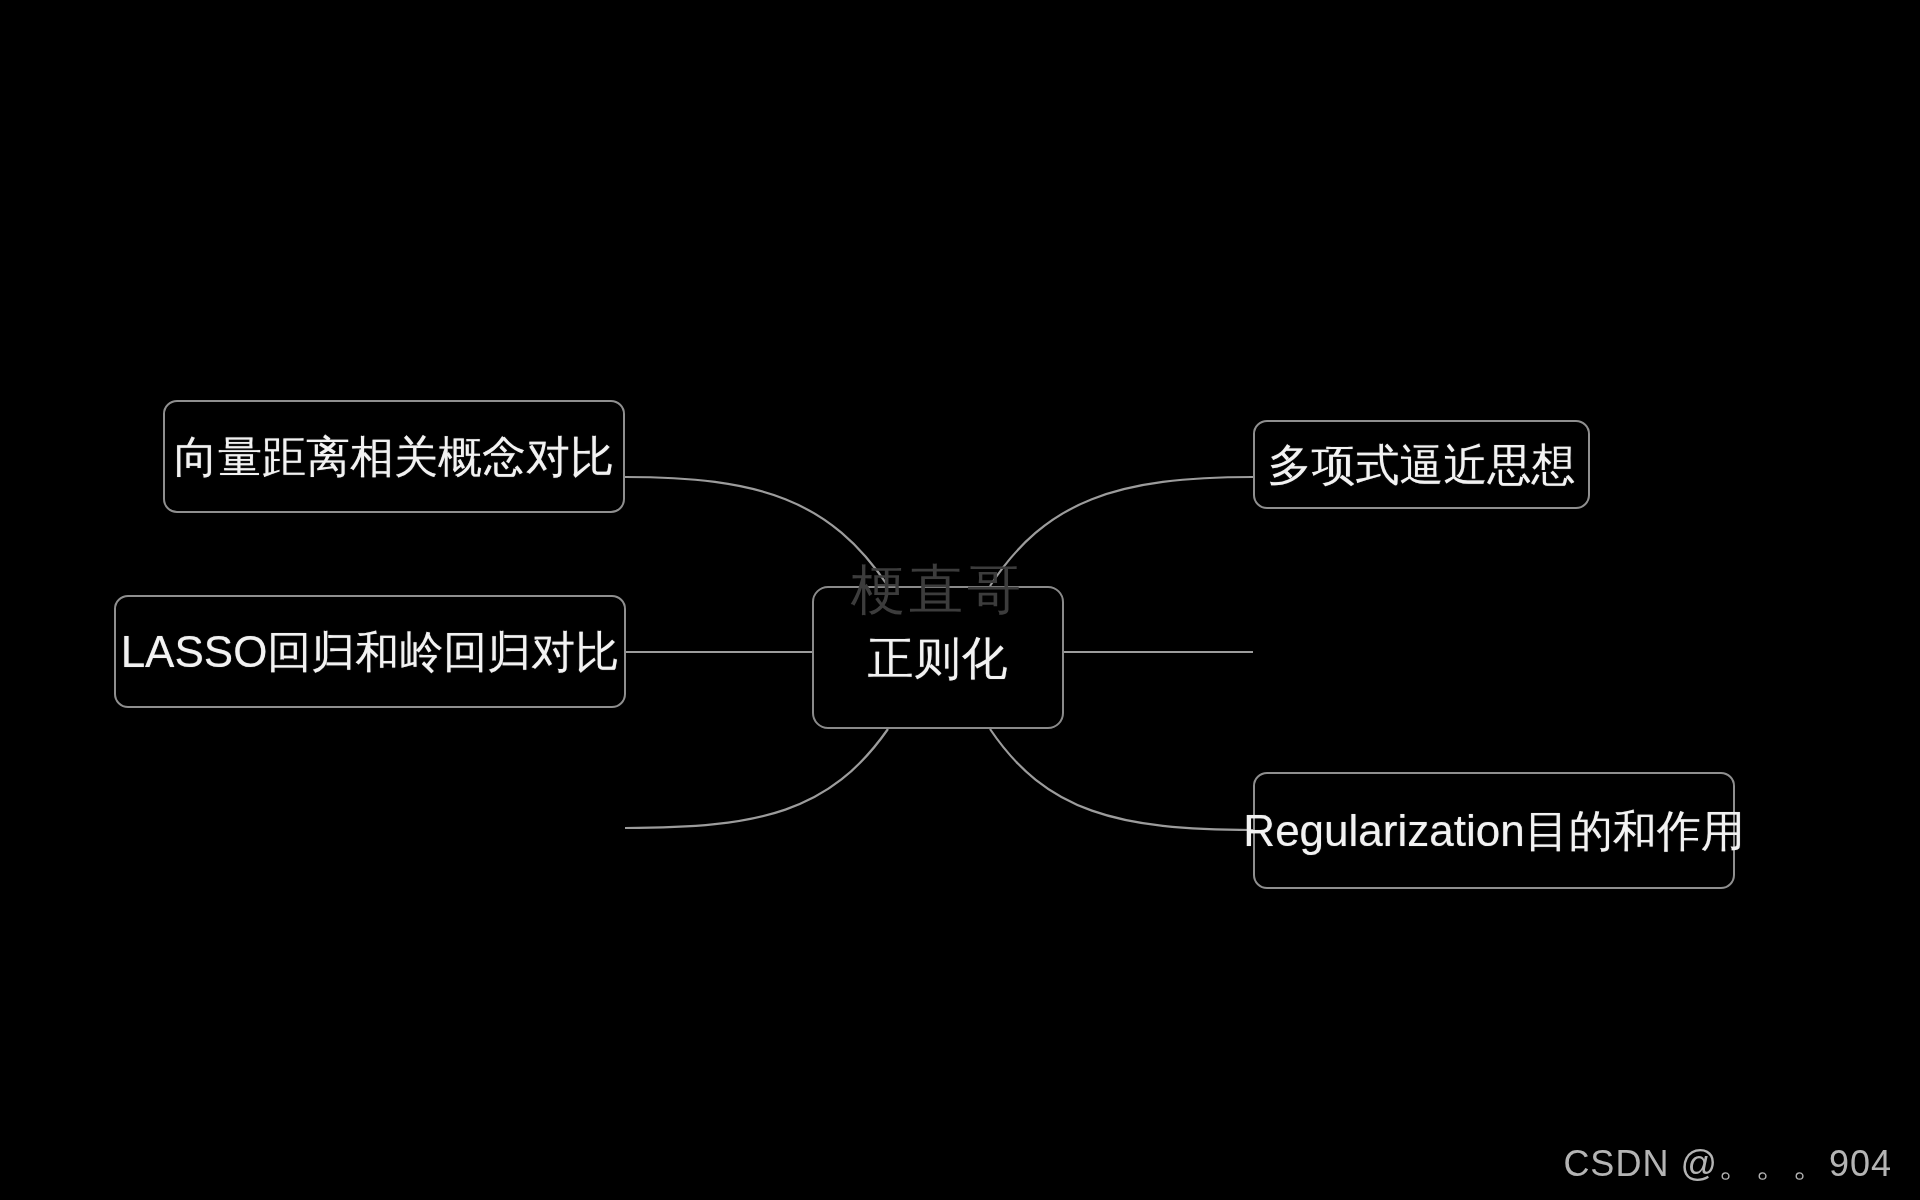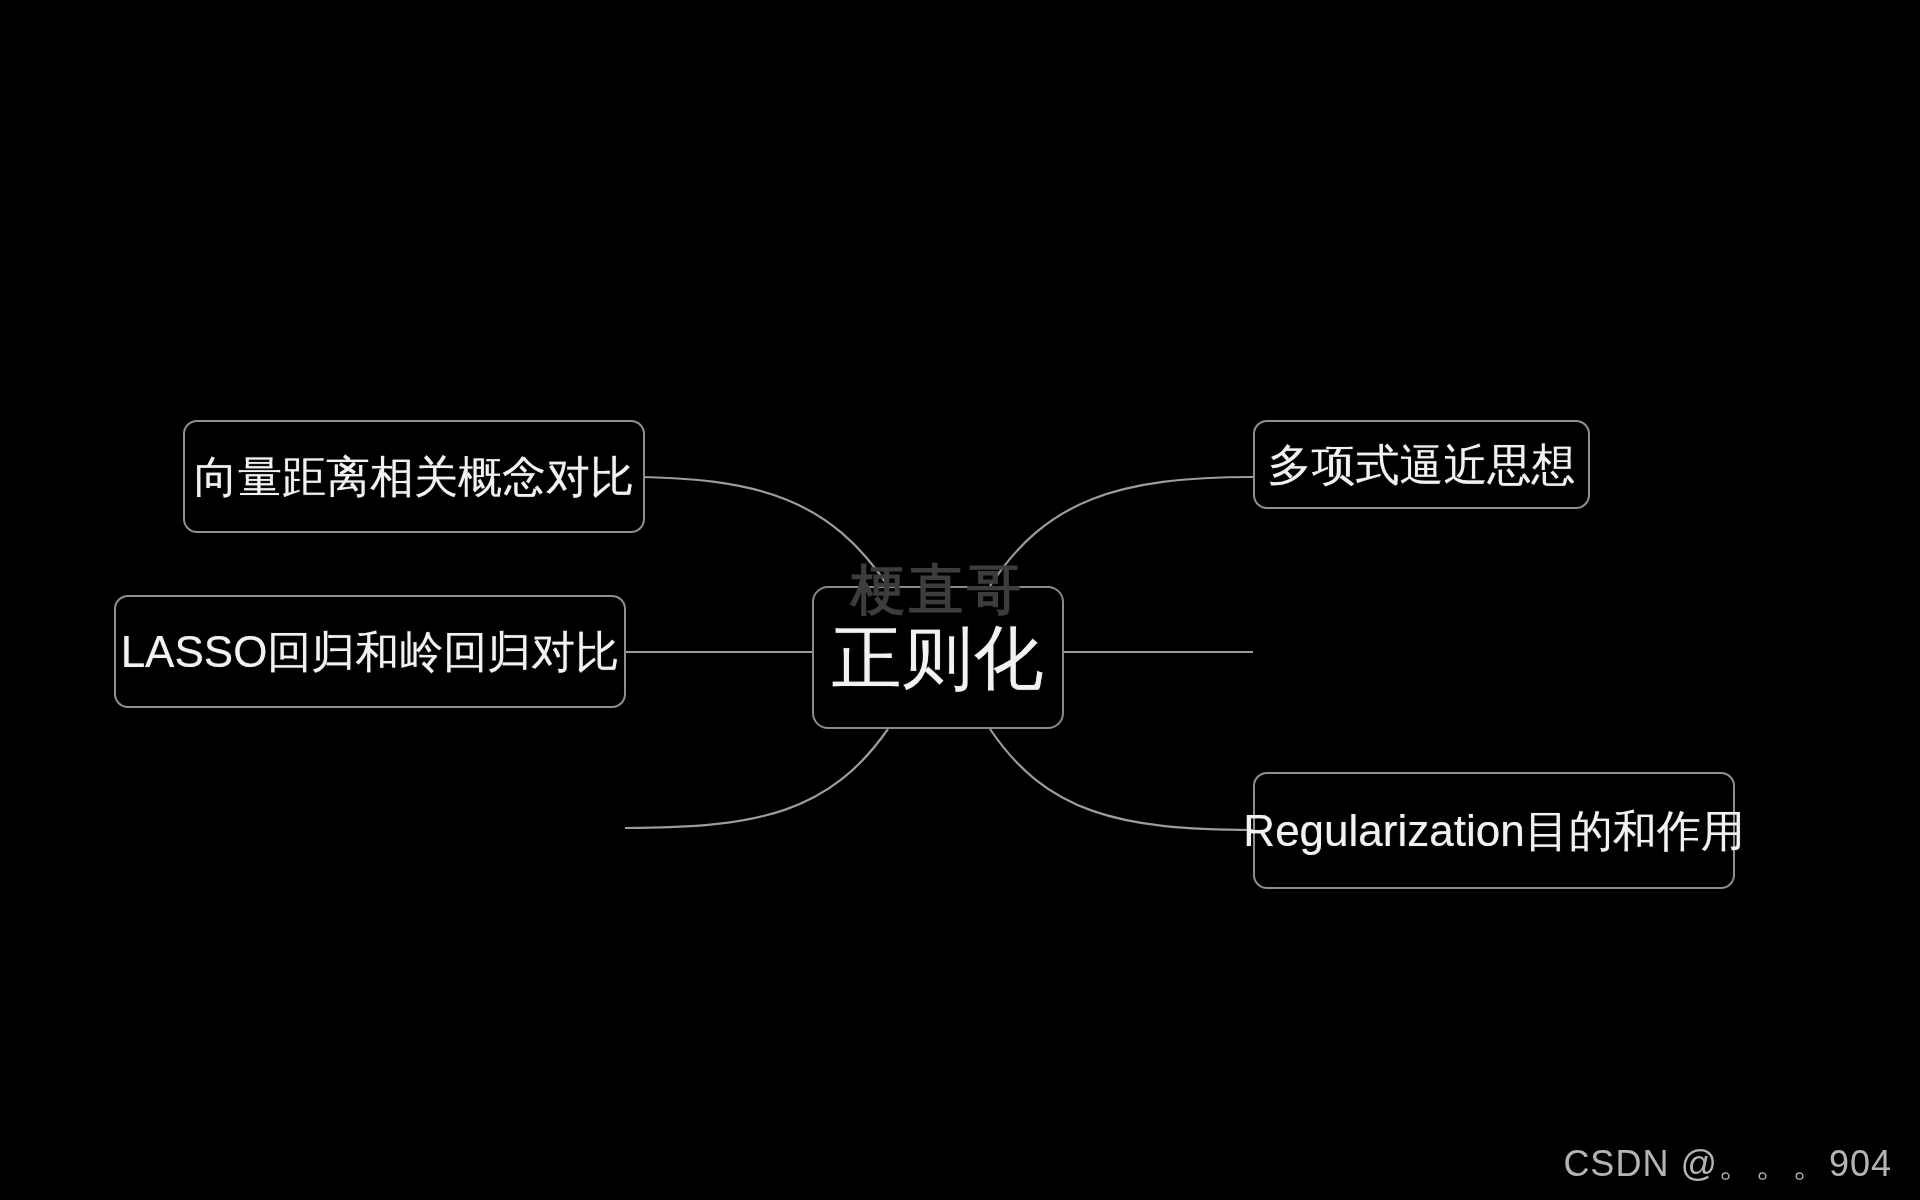--- a/index.html
+++ b/index.html
@@ -64,27 +64,27 @@
     color: #f2f2f2;
     font-size: 44px;
     line-height: 1;
     white-space: nowrap;
     padding: 0 22px;
     text-shadow: 0 0 1px rgba(255,255,255,0.5);
   }
   .node.center {
     border-radius: 16px;
     border-color: #8a8a8a;
-    font-size: 70px;
+    font-size: 46px;
     letter-spacing: 1px;
     z-index: 3;
   }
 
   
-  #node-l1 { left: 163px; top: 420px; width: 462px; height: 113px; margin-left: 20px; }
+  #node-l1 { left: 163px; top: 400px; width: 462px; height: 113px; }
   #node-l2 { left: 114px; top: 595px; width: 512px; height: 113px; }
   #node-l3 { left: 155px; top: 770px; width: 470px; height: 115px; }
 
   
   #node-center { left: 812px; top: 586px; width: 252px; height: 143px; }
 
   
   #node-r1 { left: 1253px; top: 420px; width: 337px; height: 89px; }
   #node-r2 { left: 1253px; top: 598px; width: 296px; height: 111px; }
   #node-r3 { left: 1253px; top: 772px; width: 482px; height: 117px; }
@@ -95,21 +95,20 @@
     left: 812px;
     top: 562px;
     width: 252px;
     text-align: center;
     color: #3c3c3c;
     font-size: 54px;
     line-height: 1;
     letter-spacing: 4px;
     z-index: 4;
     pointer-events: none;
-    font-weight: bold;
   }
   #csdn-watermark {
     position: absolute;
     right: 28px;
     bottom: 18px;
     color: #b4b4b4;
     font-size: 36px;
     line-height: 1;
     letter-spacing: 1px;
     margin-top: 12px;

